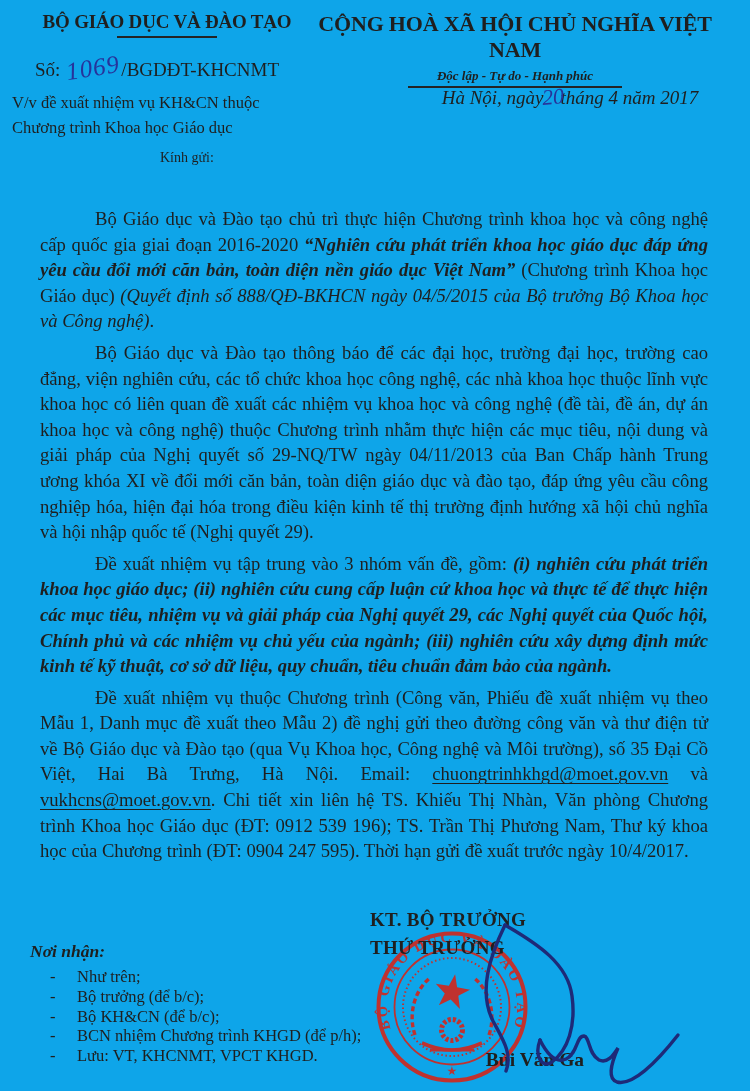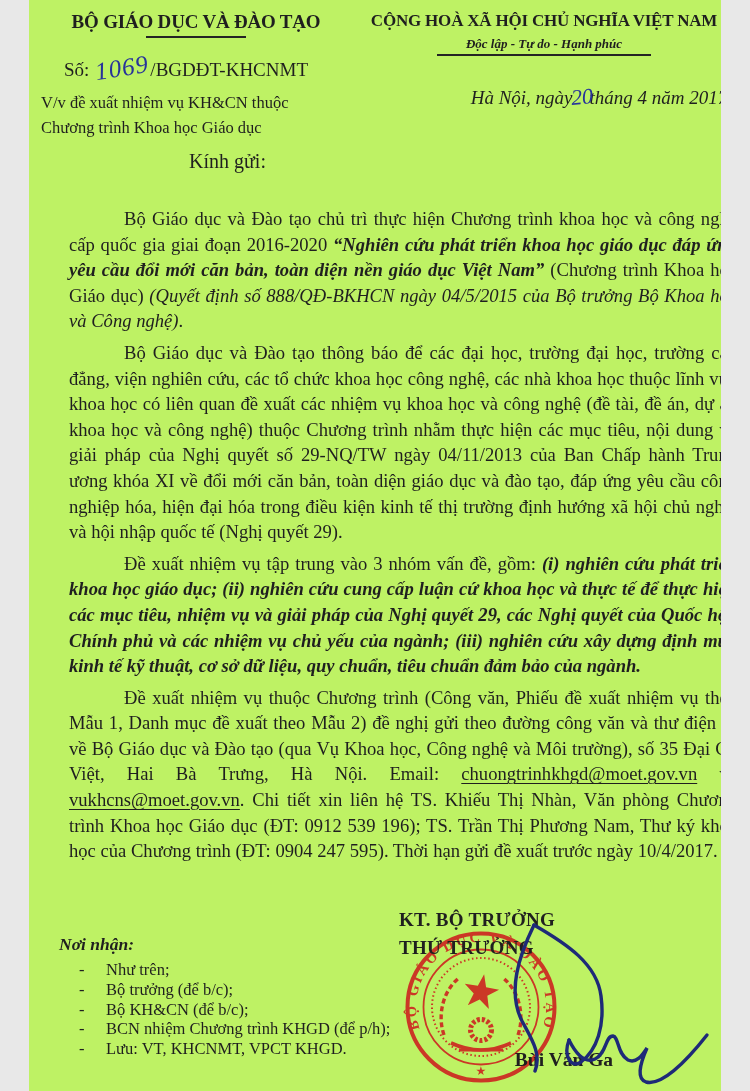--- a/index.html
+++ b/index.html
@@ -1,47 +1,47 @@
 <!DOCTYPE html>
 <html><head>
 <meta charset="utf-8">
 <style>
   html,body { margin:0; padding:0; background:#e8e8e8; }
   .page {
-    position:relative; width:692px; height:1091px; margin:0 auto;
-    background:#bef264; overflow:hidden;
+    position:relative; width:750px; height:1091px; margin:0 auto;
+    background:#0ea5e9; overflow:hidden;
     font-family:"Liberation Serif", serif; color:#1f1f1f;
   }
   
   .org-block { position:absolute; left:16px; top:11px; width:302px; text-align:center; }
   .org-name  { font-weight:bold; font-size:19px; letter-spacing:-0.2px; }
   .org-underline { width:100px; height:2px; background:#242424; margin:3px auto 0; }
   .doc-number { position:absolute; left:35px; top:54px; font-size:19px; white-space:nowrap; }
   .hand { color:#27339b; font-style:italic; display:inline-block; }
   .hand-number { font-size:25px; transform:rotate(-9deg); margin:0 1px 0 6px; letter-spacing:1px; }
   .doc-subject { position:absolute; left:12px; top:90px; font-size:16.5px; line-height:25px; }
   .national-block { position:absolute; left:305px; top:11px; width:420px; text-align:center; }
-  .nat1 { font-weight:bold; font-size:17px; letter-spacing:-0.2px; }
+  .nat1 { font-weight:bold; font-size:22px; letter-spacing:-0.2px; }
   .nat2 { font-weight:bold; font-size:13px; margin-top:5px;font-style:italic; }
   .motto-underline { width:214px; height:2px; background:#242424; margin:2px auto 0; }
   .date-line { position:absolute; left:420px; top:84px; width:300px; text-align:center;
                font-style:italic; font-size:19px; white-space:nowrap; }
   .hand-day { font-size:22px; transform:rotate(-5deg); margin:0 -3px 0 -2px; }
   
-  .salutation { position:absolute; left:160px; top:150px; font-size:20px;text-align:right; }
+  .salutation { position:absolute; left:160px; top:150px; font-size:14px;text-align:right; }
   .body-text { position:absolute; left:28px; top:206px; width:692px;
                font-size:18.6px; line-height:25.6px; text-align:justify; }
   .body-text p { margin:0 12px 6px; text-indent:55px; }
   .bi { font-weight:bold; font-style:italic; }
   .it { font-style:italic; }
   .b  { font-weight:normal; }
   .u  { text-decoration:underline; text-underline-offset:3px; }
   
   .recipients { position:absolute; left:30px; top:934px; font-size:16.5px; z-index:2; }
-  .rcpt-label { font-weight:bold; font-style:italic; font-size:17.5px; }
+  .rcpt-label { font-weight:bold; font-style:italic; font-size:17.5px;margin-top:7px; }
   .rcpt-list  { margin-top:5px; }
   .rcpt { display:flex; padding-left:20px; line-height:19.8px; }
   .rcpt .dash { width:27px; flex:none; }
   .sign-titles { position:absolute; left:370px; top:906px; width:320px; 
                  font-weight:bold; font-size:19px; line-height:28px; letter-spacing:0.3px; z-index:2; }
   .seal-svg { position:absolute; left:374px; top:929px; z-index:1; opacity:0.93; }
   .signer-name { position:absolute; left:425px; top:1049px; width:220px; text-align:center;
                  font-weight:bold; font-size:19.5px; z-index:3; }
   .signature-svg { position:absolute; left:458px; top:896px; z-index:4; pointer-events:none; }
 </style>

